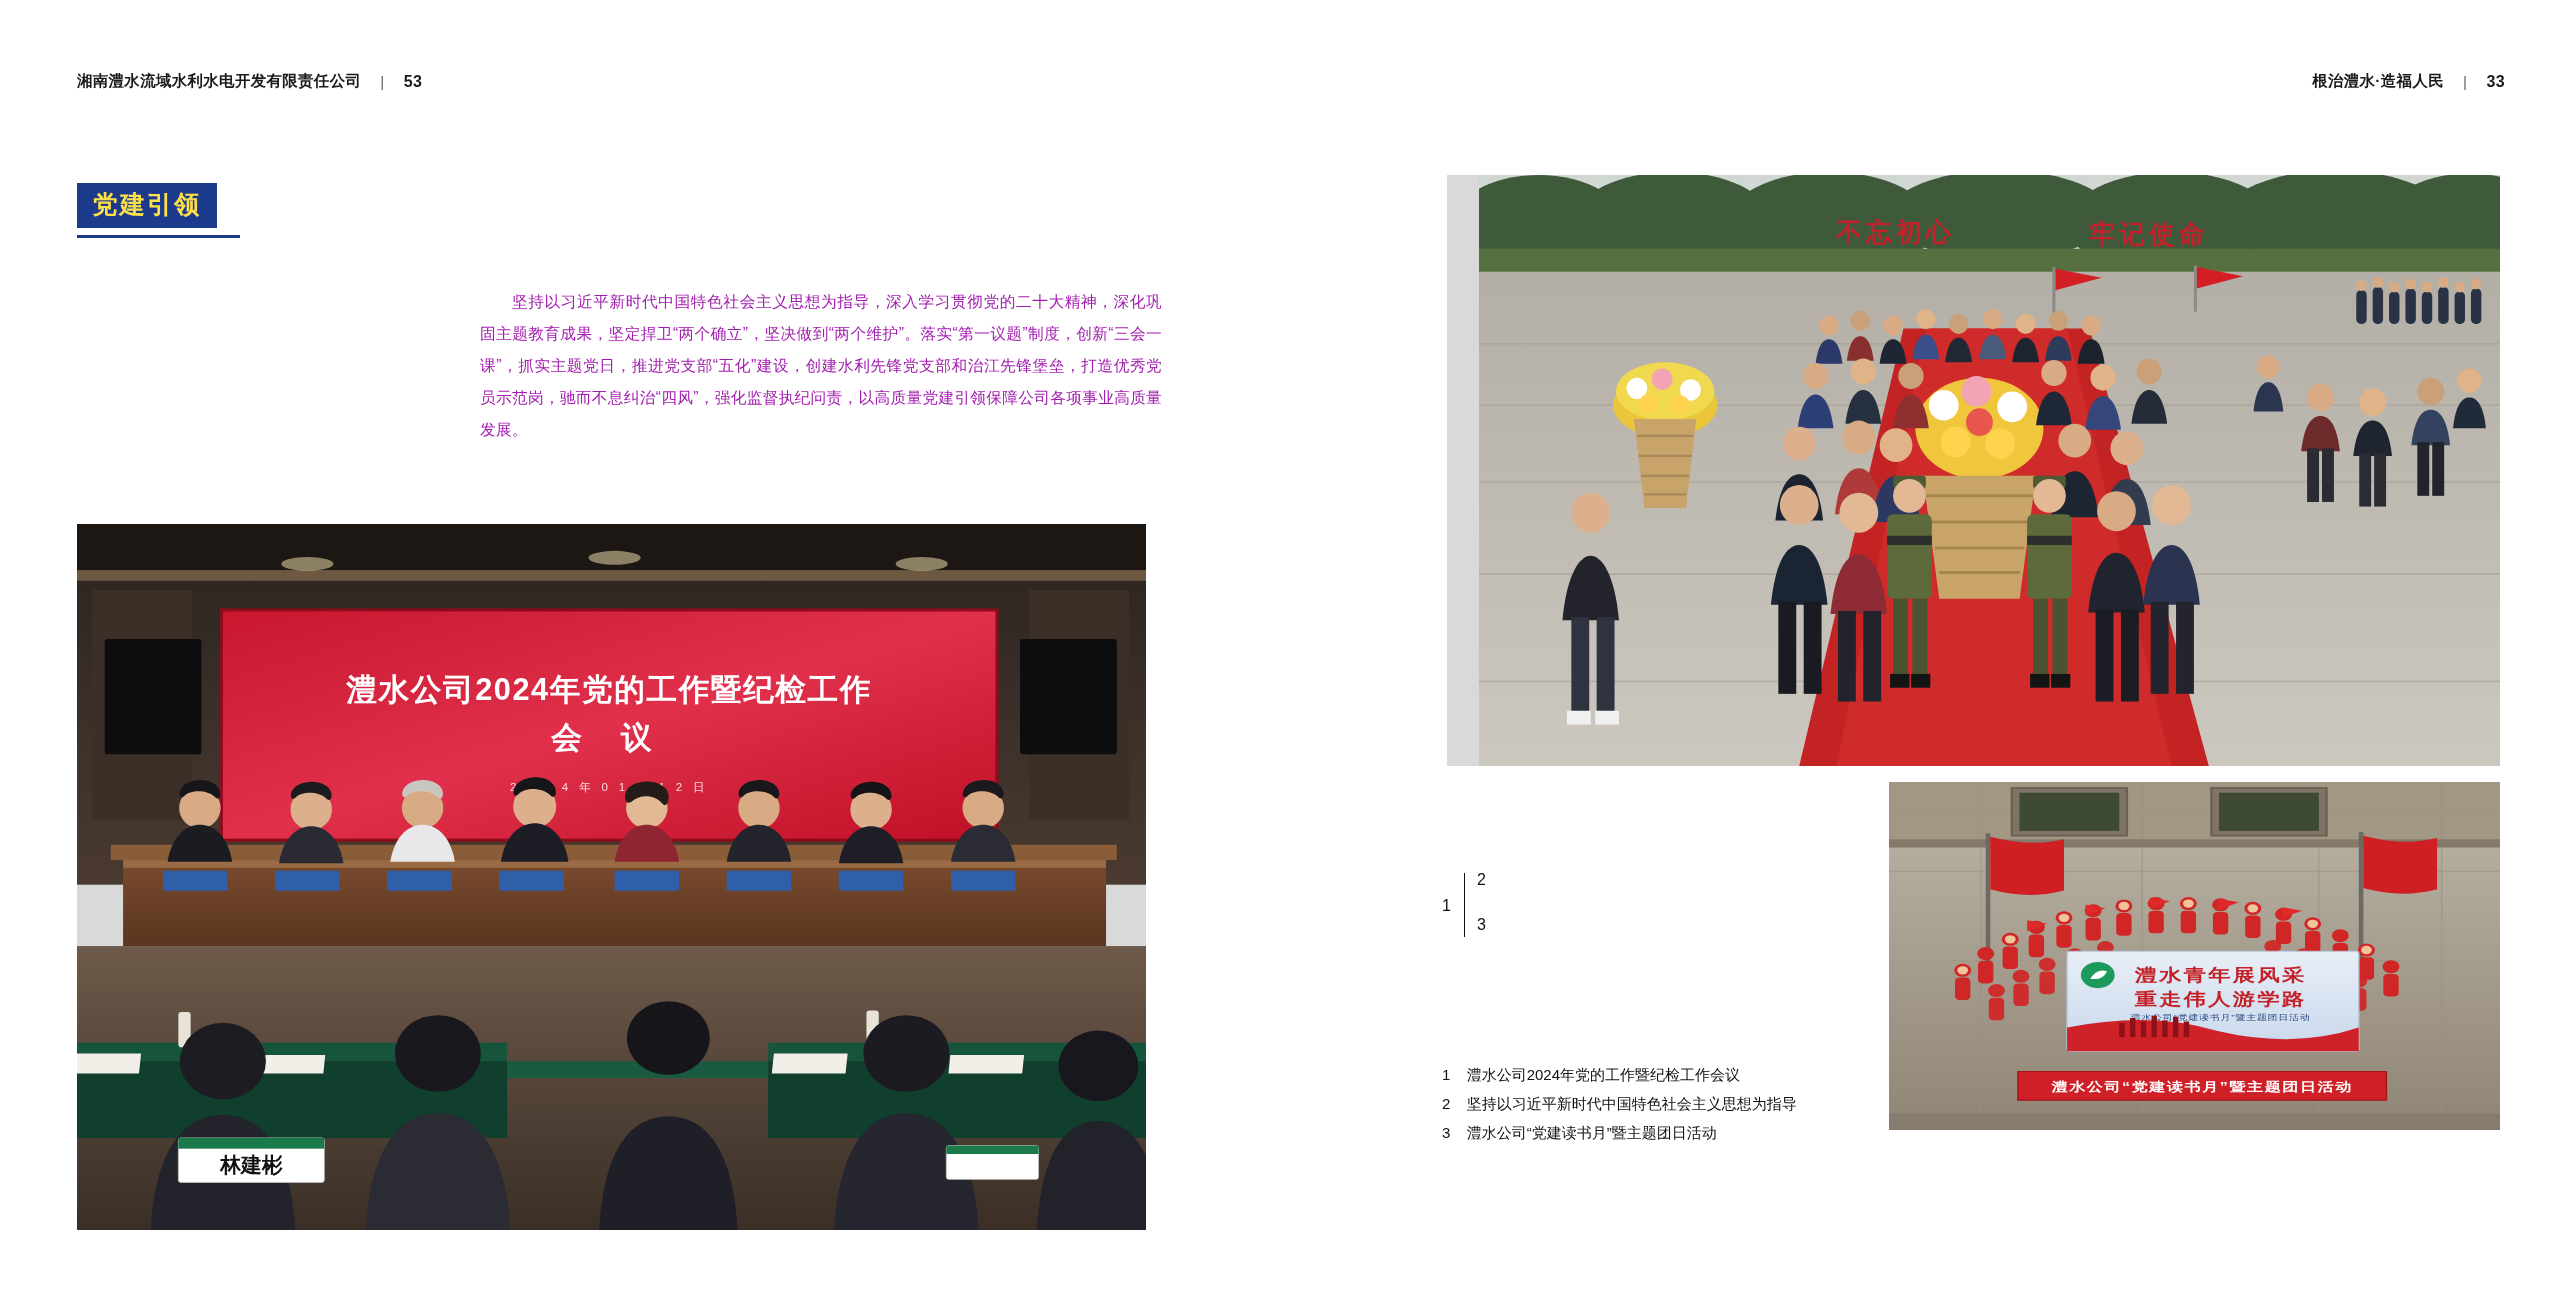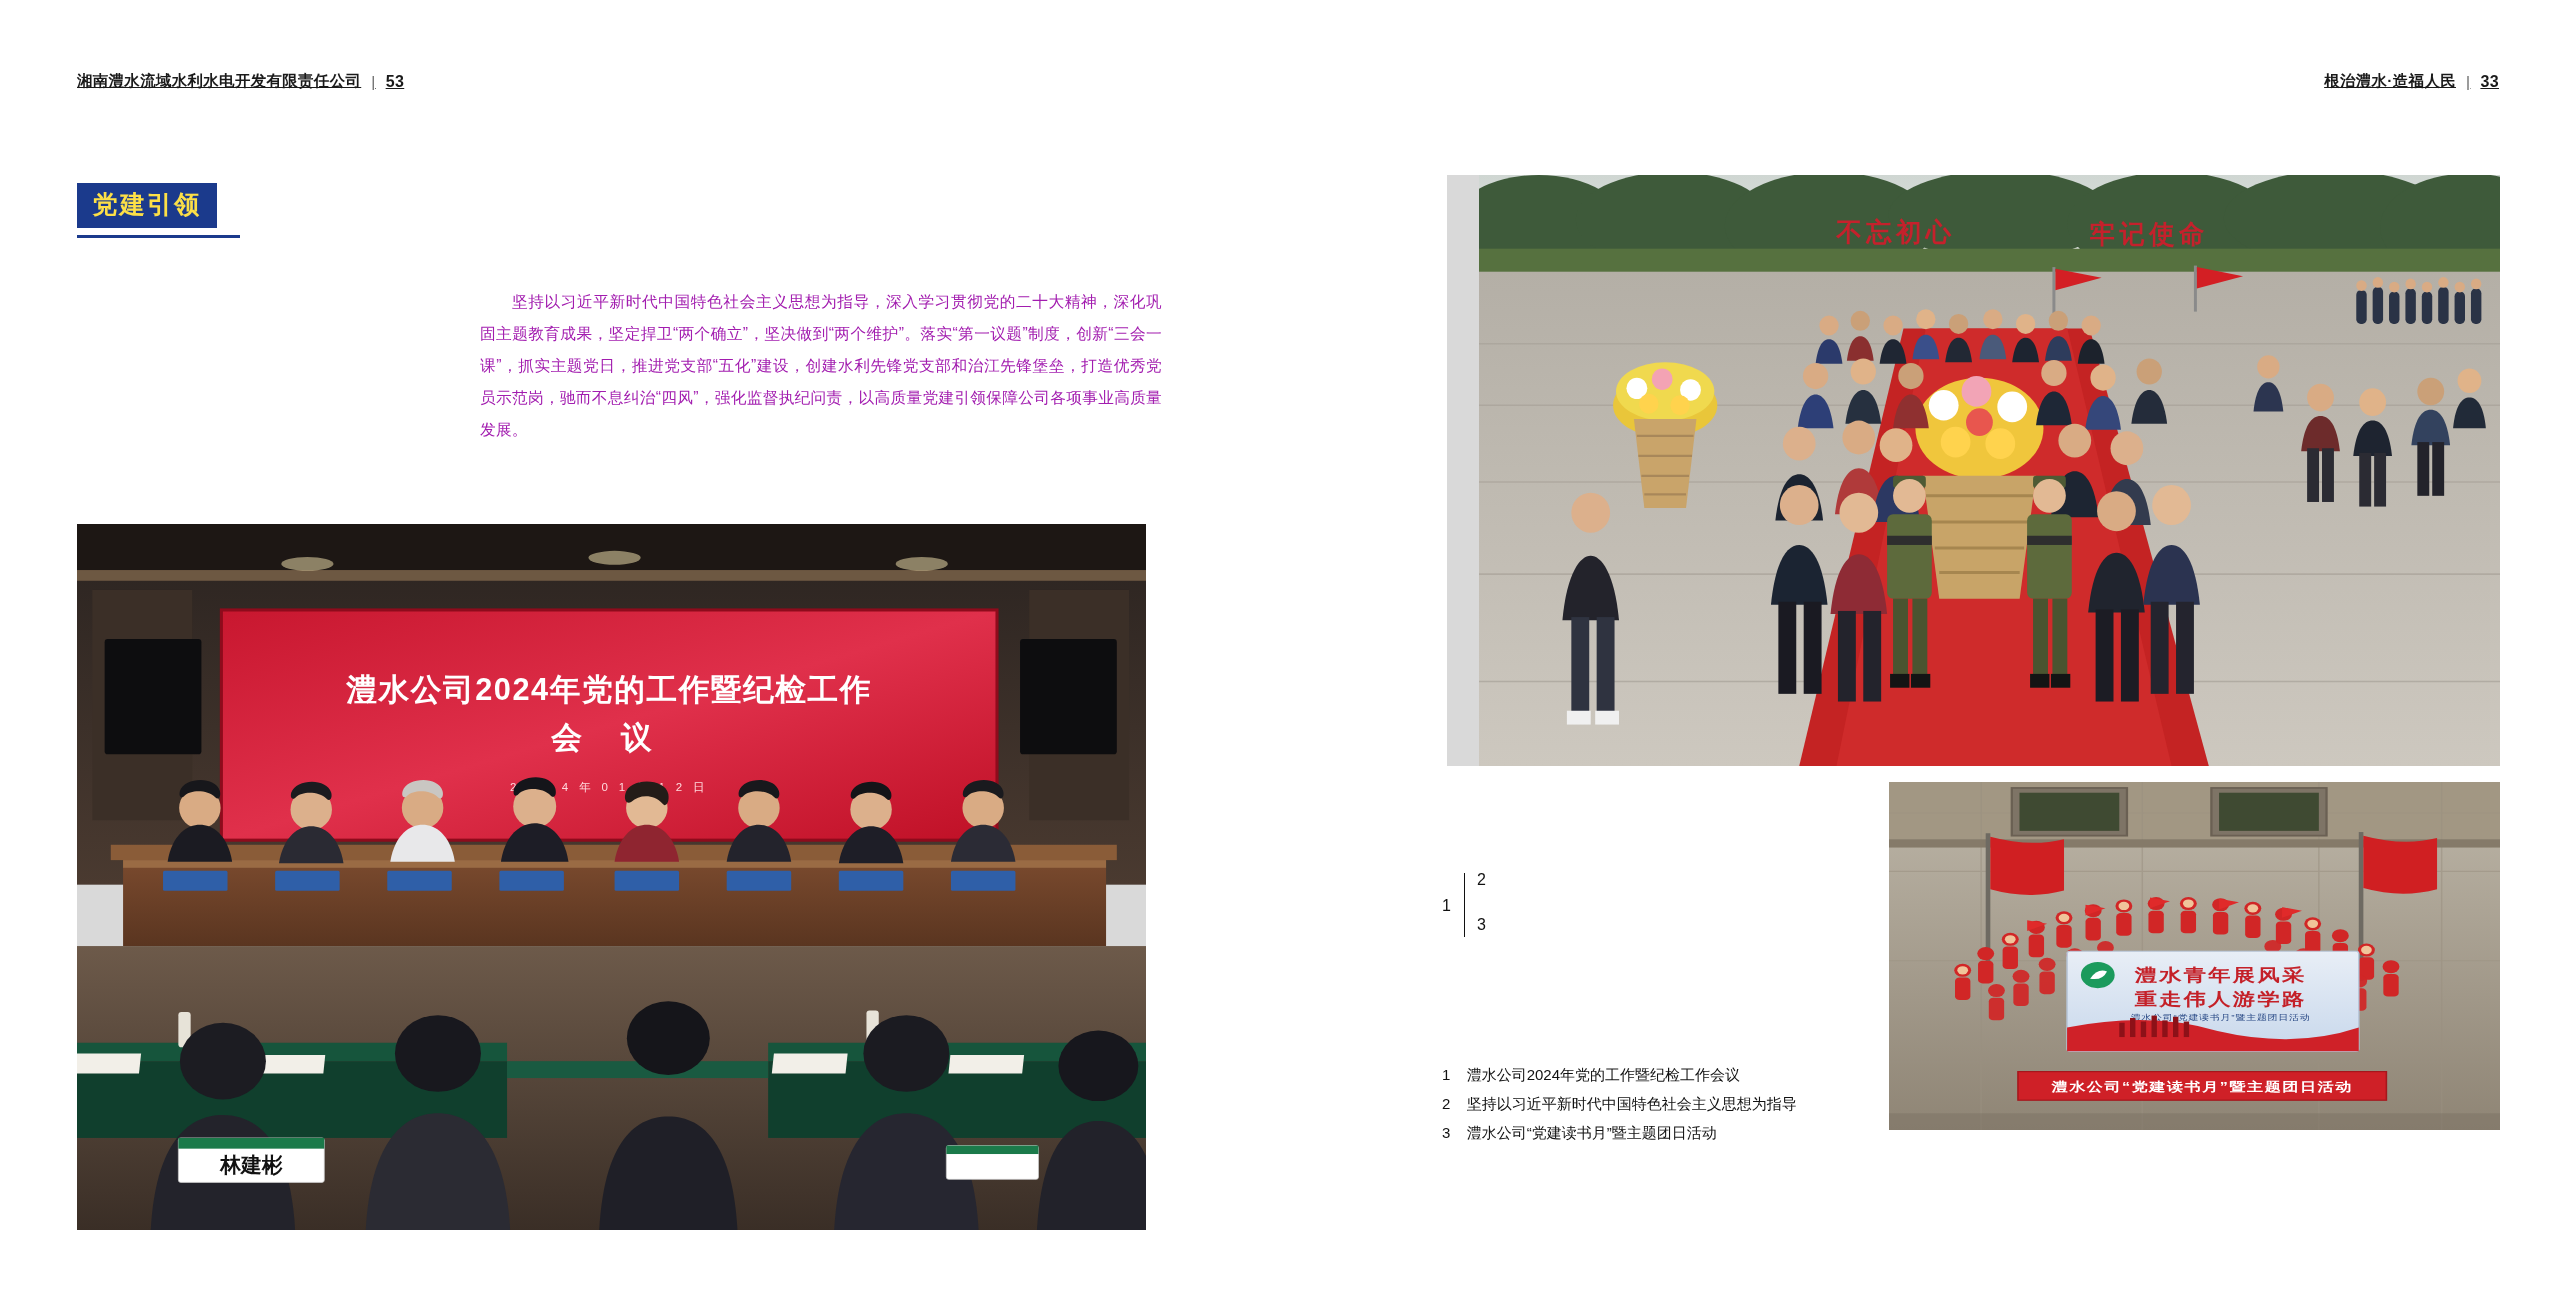--- a/index.html
+++ b/index.html
@@ -16,30 +16,29 @@
     height: 1306px;
     background: #ffffff;
   }
 
   
   .runhead {
     position: absolute;
     top: 71px;
     display: flex;
     align-items: center;
-    gap: 10px;
+    gap: 19px;
     font-size: 15.4px;
     color: #1a1a1a;
     font-weight: bold;
     letter-spacing: 0.4px;
     white-space: nowrap;
-    text-decoration: underline;
   }
   .runhead.left { left: 77px; }
-  .runhead.right { right: 77px; align-items: center; }
+  .runhead.right { right: 71px; align-items: center; }
   .runhead .sep { color: #666; font-weight: normal; }
   .runhead .folio { font-size: 16px; font-weight: bold; }
 
   
   .section-badge {
     position: absolute;
     left: 77px;
     top: 183px;
     background: #1b3a8c;
     color: #fde047;

